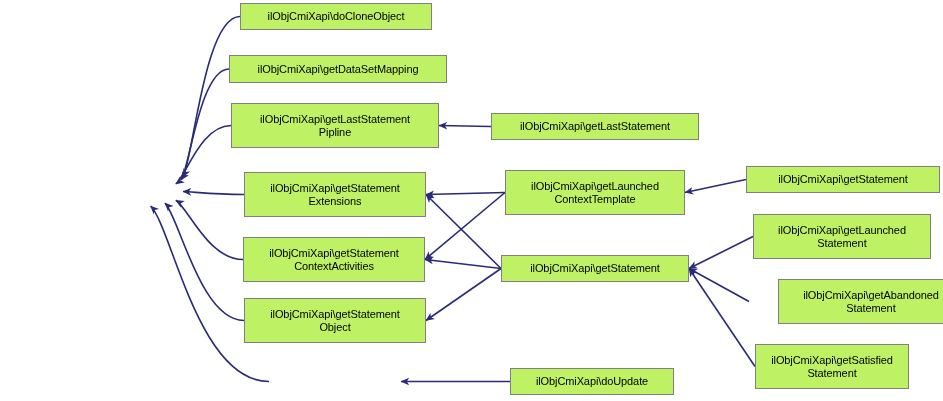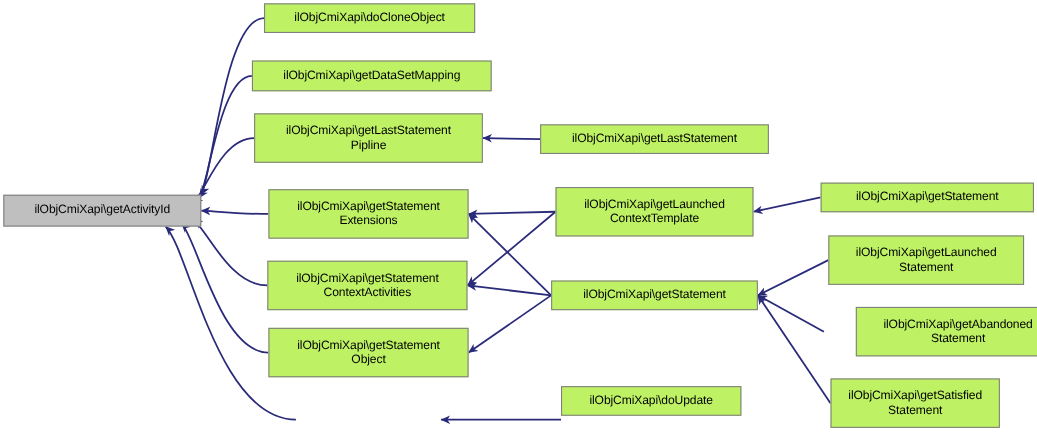--- a/index.html
+++ b/index.html
@@ -53,21 +53,20 @@
         <path d="M501,268.5 L425,259.5" marker-end="url(#ah)"></path>
         <path d="M501,268.5 L426,320.5" marker-end="url(#ah)"></path>
         <path d="M746,179.5 L685,192.5" marker-end="url(#ah)"></path>
         <path d="M753,236.5 L689,268.5" marker-end="url(#ah)"></path>
         <path d="M749,301.5 L689,268.5" marker-end="url(#ah)"></path>
         <path d="M755,366.5 L689,268.5" marker-end="url(#ah)"></path>
         <path d="M510,381.5 L401,381.5" marker-end="url(#ah)"></path>
       </g>
   </svg>
 
-  <div class="node root" style="left:3px;top:177px;width:180px;height:29px;">ilObjCmiXapi\getActivityId</div>
   <div class="node" style="left:240px;top:3px;width:192px;height:27px;">ilObjCmiXapi\doCloneObject</div>
   <div class="node" style="left:229px;top:55px;width:218px;height:28px;">ilObjCmiXapi\getDataSetMapping</div>
   <div class="node" style="left:231px;top:103px;width:208px;height:45px;">ilObjCmiXapi\getLastStatement
 Pipline</div>
   <div class="node" style="left:491px;top:113px;width:208px;height:27px;">ilObjCmiXapi\getLastStatement</div>
   <div class="node" style="left:244px;top:172px;width:182px;height:45px;">ilObjCmiXapi\getStatement
 Extensions</div>
   <div class="node" style="left:505px;top:170px;width:180px;height:45px;">ilObjCmiXapi\getLaunched
 ContextTemplate</div>
   <div class="node" style="left:746px;top:166px;width:194px;height:27px;">ilObjCmiXapi\getStatement</div>
@@ -75,14 +74,14 @@
 ContextActivities</div>
   <div class="node" style="left:501px;top:255px;width:188px;height:27px;">ilObjCmiXapi\getStatement</div>
   <div class="node" style="left:753px;top:214px;width:178px;height:45px;">ilObjCmiXapi\getLaunched
 Statement</div>
   <div class="node" style="left:244px;top:298px;width:182px;height:45px;">ilObjCmiXapi\getStatement
 Object</div>
   <div class="node" style="left:778px;top:279px;width:186px;height:45px;">ilObjCmiXapi\getAbandoned
 Statement</div>
   <div class="node" style="left:755px;top:344px;width:154px;height:45px;">ilObjCmiXapi\getSatisfied
 Statement</div>
-  <div class="node" style="left:510px;top:351px;width:164px;height:27px;">ilObjCmiXapi\doUpdate</div>
+  <div class="node" style="left:510px;top:368px;width:164px;height:27px;">ilObjCmiXapi\doUpdate</div>
 </div>
 
 </body></html>

